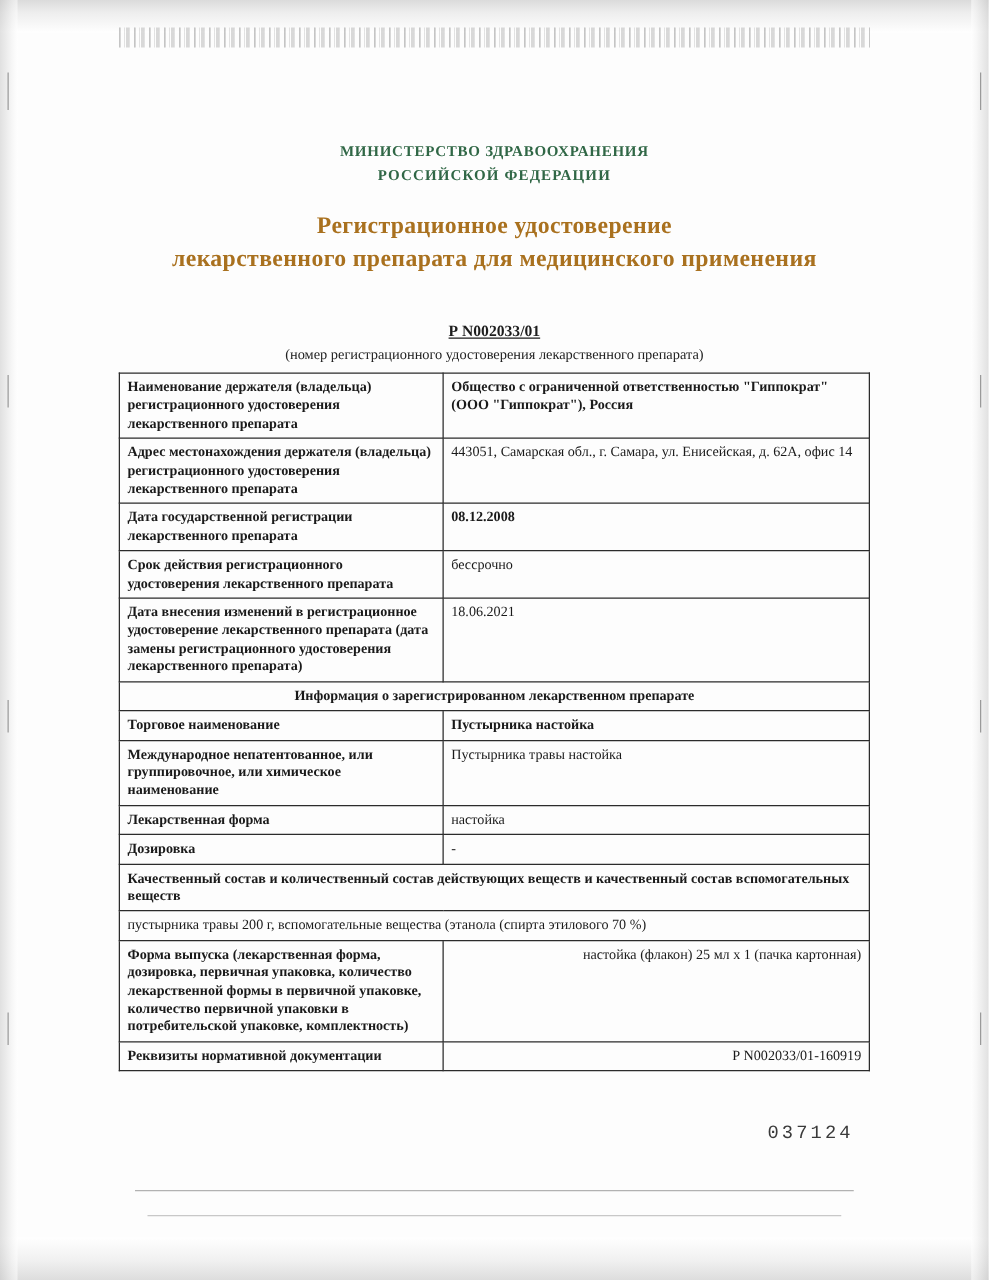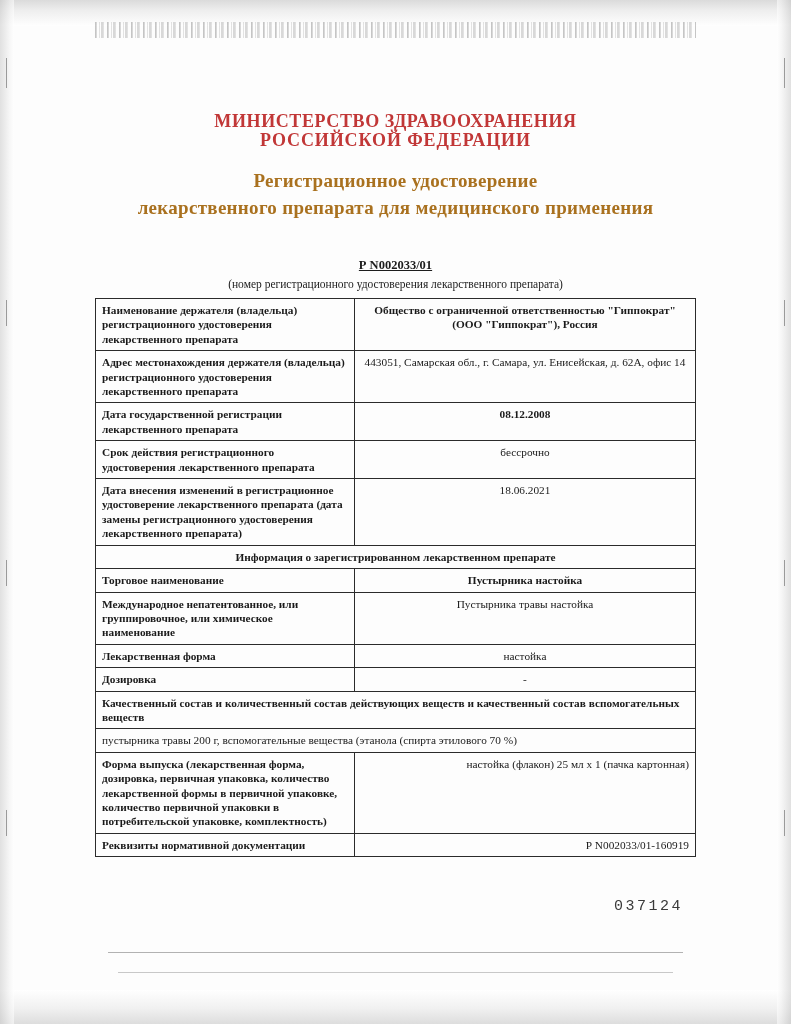--- a/index.html
+++ b/index.html
@@ -77,24 +77,24 @@
     position: absolute;
     left: 0; right: 0;
     top: 0;
     padding: 0 95px;
     box-sizing: border-box;
   }
 
   .ministry {
     text-align: center;
     margin-top: 112px;
-    font-size: 18px;
+    font-size: 12px;
     letter-spacing: .6px;
     font-weight: 700;
-    color: #b91c1c;
+    color: #14532d;
     line-height: 19px;
     filter: blur(.35px);
     opacity: .88;
   }
   .ministry .l2 { letter-spacing: .9px; }
 
   .doc-title {
     text-align: center;
     margin-top: 17px;
     font-size: 19px;
@@ -132,21 +132,21 @@
     padding: 4px 6px;
     font-size: 11.3px;
     line-height: 14.4px;
     vertical-align: top;
   }
   td.label {
     width: 246px;
     font-weight: 700;
   }
   td.value {
-    text-align: center;
+    text-align: left;
     font-weight: 700;
   }
   td.value.plain {
     font-weight: 400;
   }
   td.section {
     text-align: center;
     font-weight: 700;
     font-size: 11.3px;
   }

